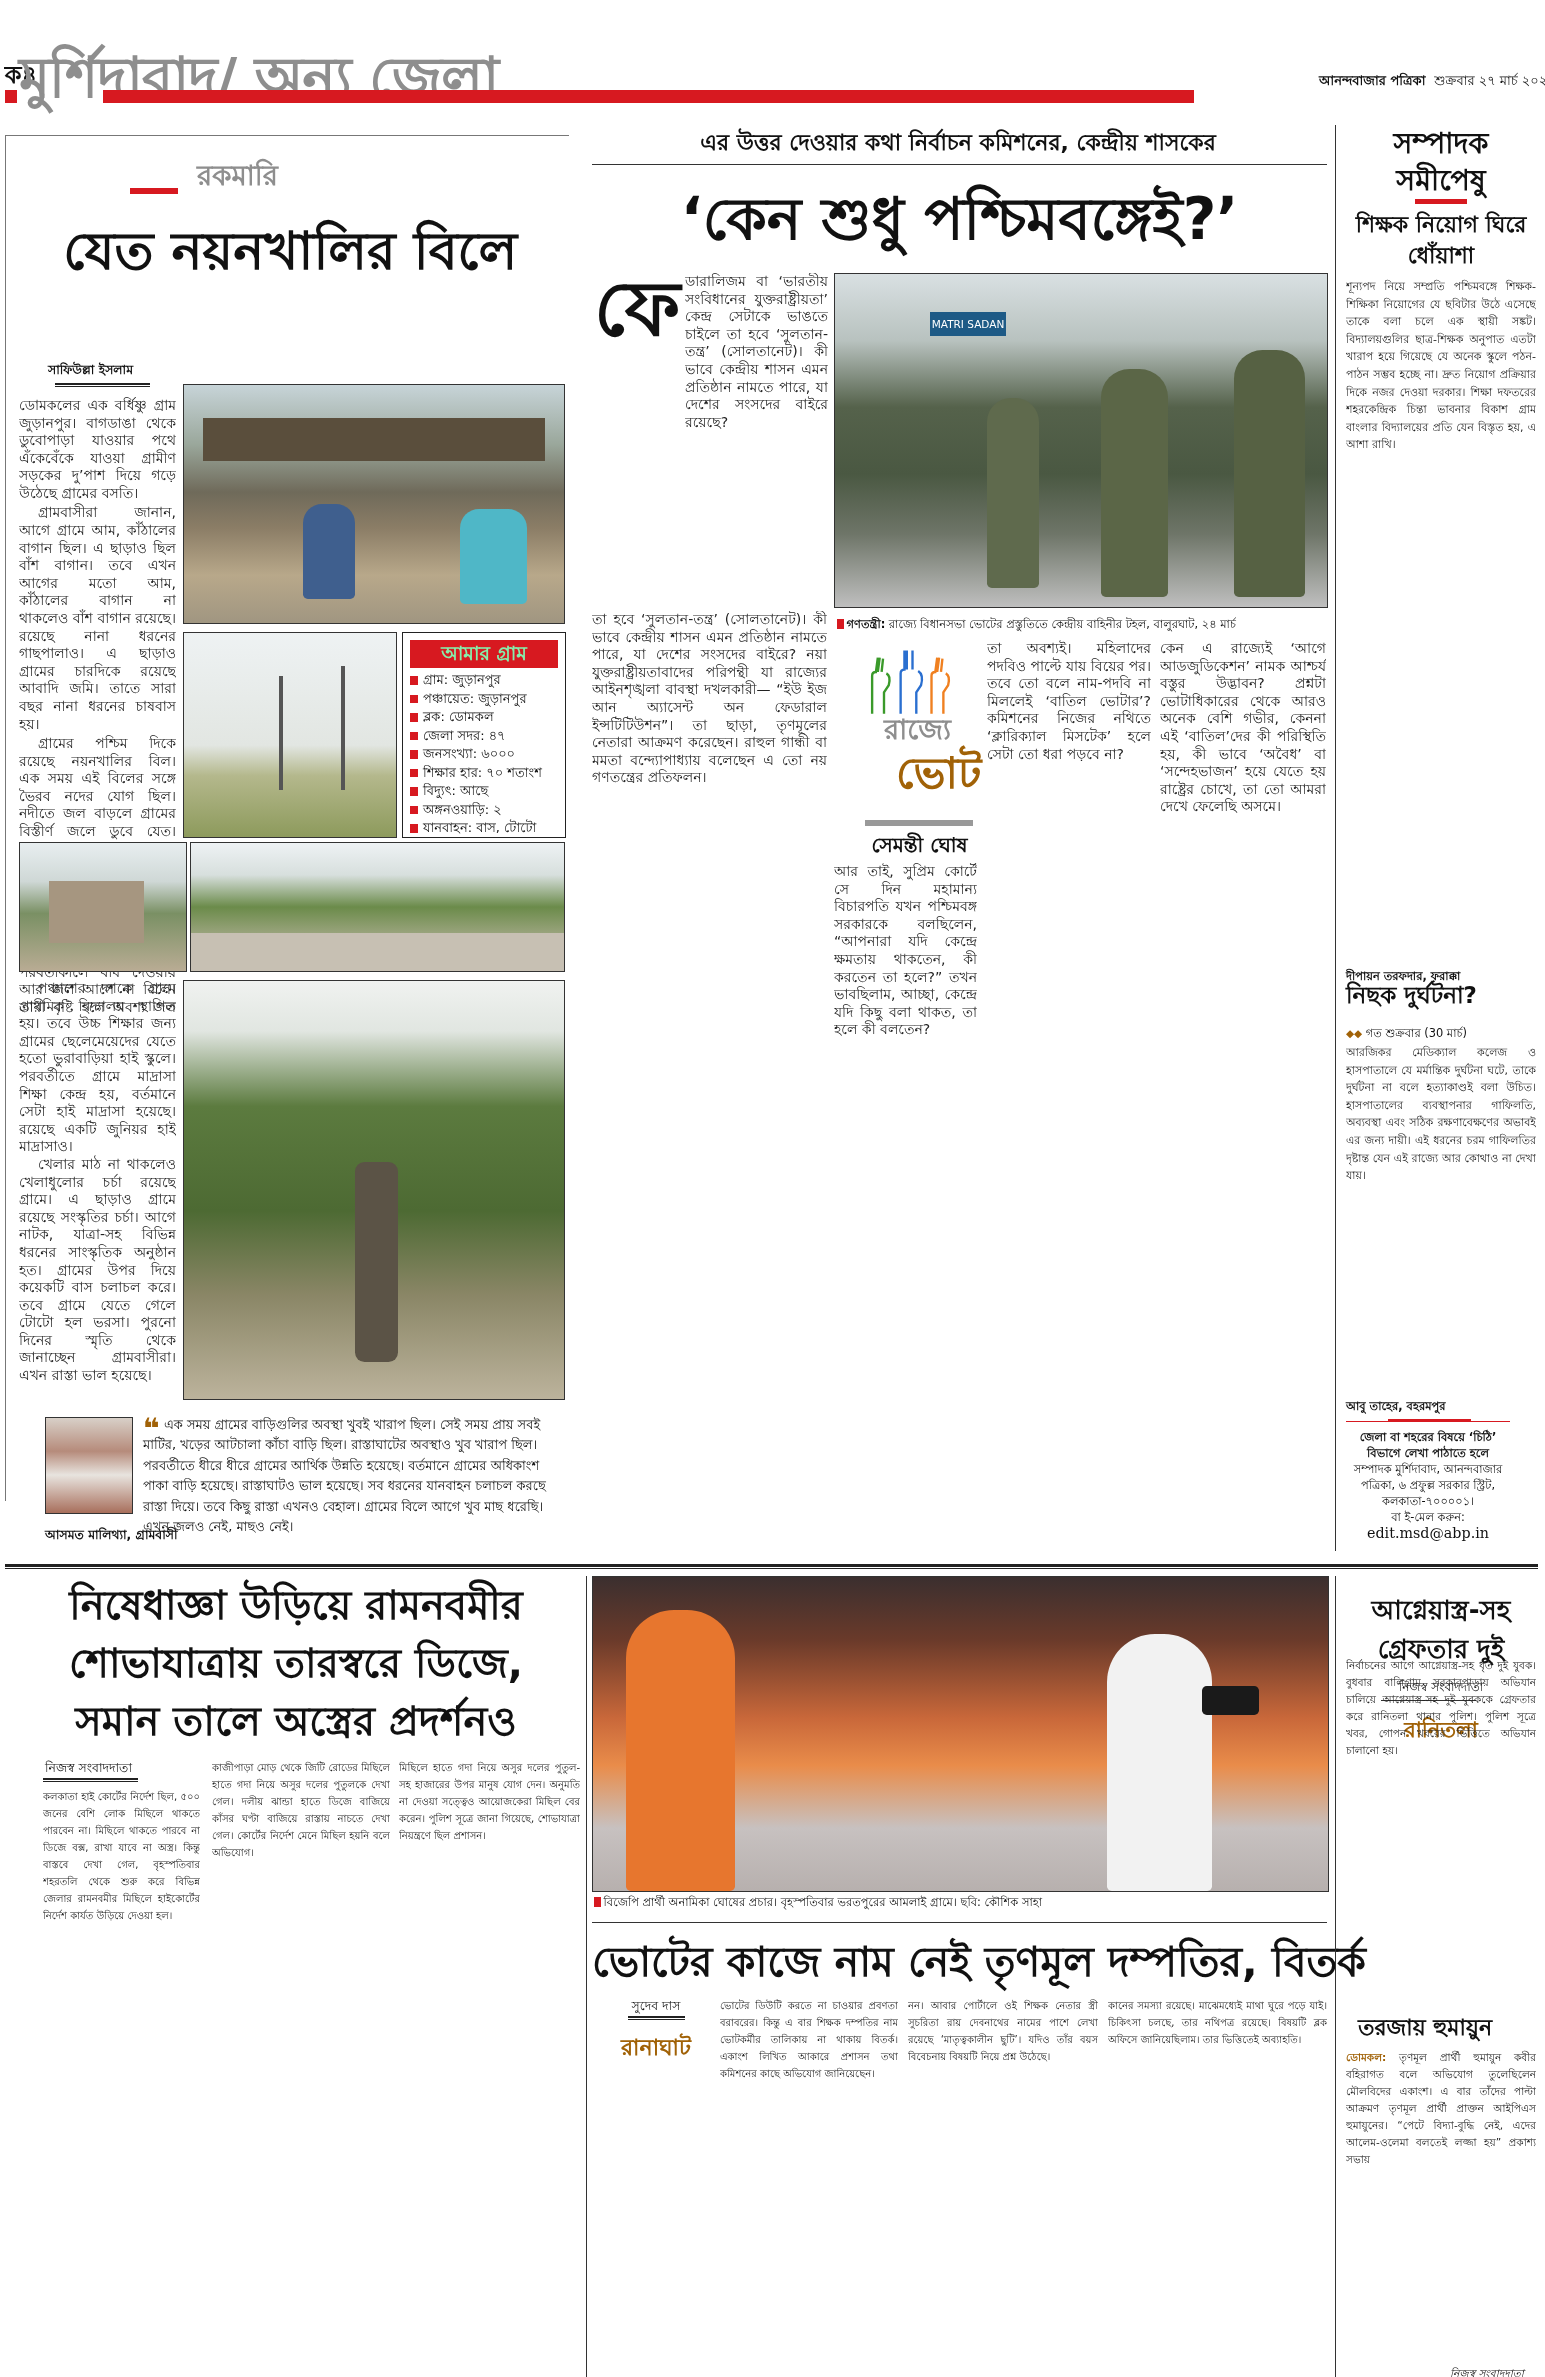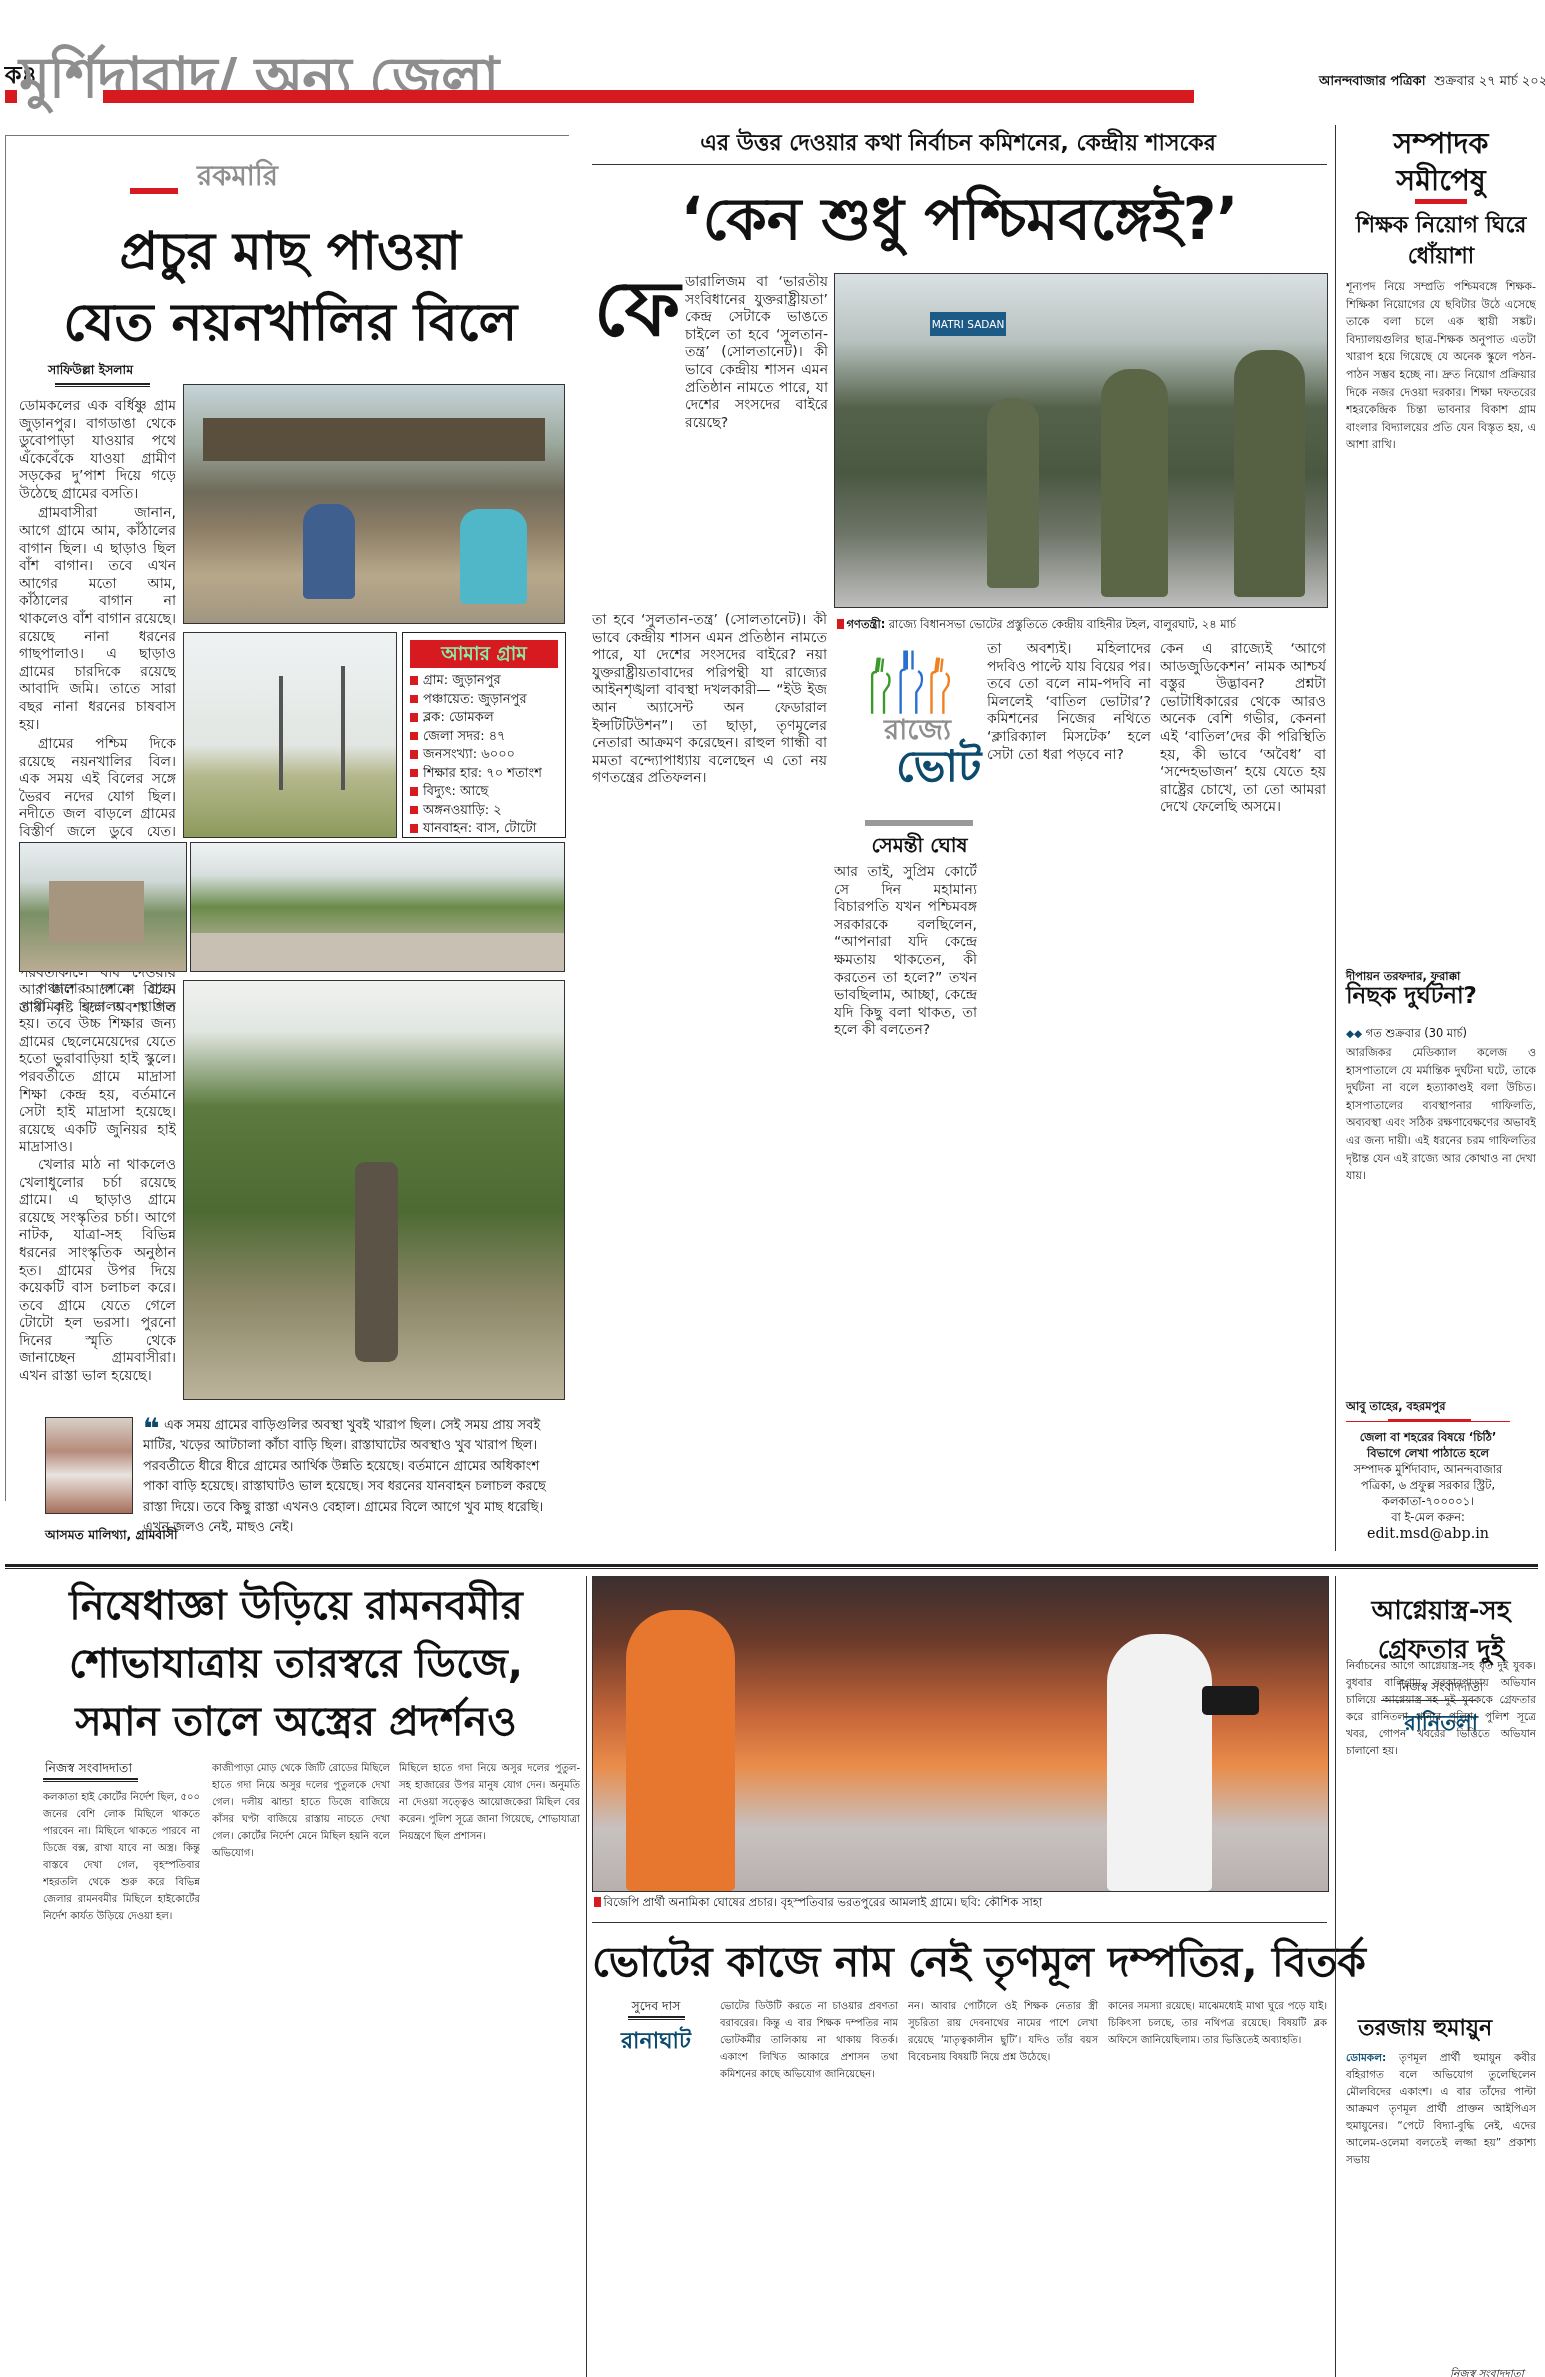--- a/index.html
+++ b/index.html
@@ -1,19 +1,19 @@
 <!DOCTYPE html>
 <html style="font-size:7.6px"><head>
 <meta charset="utf-8">
 <style>
   html,body{margin:0;padding:0;background:#fff;}
   body{width:1545px;height:2389px;position:relative;overflow:hidden;font-family:"DejaVu Sans",sans-serif;color:#111;}
   .abs{position:absolute;}
   .serif{font-family:"DejaVu Serif",serif;}
-  .red{color:#0c4a6e;}
+  .red{color:#a16207;margin-top:7px;}
   .redbg{background:#d71920;}
   .grey{color:#8e8e8e;}
   .body-text{font-size:14px;line-height:17.6px;text-align:justify;color:#222;}
   .col{position:absolute;overflow:hidden;}
   .photo{position:absolute;border:1px solid #333;overflow:hidden;}
   .vline{position:absolute;width:1px;background:#333;}
   .hline{position:absolute;height:1.4px;background:#333;}
   .dblline{position:absolute;border-top:2.4px solid #222;border-bottom:1px solid #222;height:1.4px;}
   .caption{font-size:11.4px;line-height:15px;}
   .caption .sq{display:inline-block;width:6.7px;height:10.5px;background:#d71920;margin-right:2.9px;vertical-align:-1.4px;}
@@ -31,21 +31,20 @@
 <div class="abs redbg" style="left:103px;top:90px;width:1091px;height:13.3px;"></div>
 <div class="abs" style="left:1319px;top:71px;font-size:13px;white-space:nowrap;">
   <span class="bold">আনন্দবাজার পত্রিকা</span>
   <span style="margin-left:4.8px;">শুক্রবার ২৭ মার্চ ২০২৬</span>
 </div>
 
 <div class="abs" style="left:4.8px;top:135px;width:563px;height:1365px;border:1px solid #777;border-right:none;border-bottom:none;"></div>
 <div class="abs grey center bold" style="left:128px;top:155px;width:219px;font-size:27.6px;">রকমারি</div>
 <div class="abs redbg" style="left:130px;top:188px;width:48px;height:5.7px;"></div>
 <div class="abs center bold" style="left:14.3px;top:216px;width:552px;font-size:52px;line-height:71px;">
-  <div>প্রচুর মাছ পাওয়া</div>
   <div>যেত নয়নখালির বিলে</div>
 </div>
 <div class="abs center bold" style="left:28.5px;top:361px;width:124px;font-size:12.4px;">সাফিউল্লা ইসলাম</div>
 <div class="dblline" style="left:55px;top:383px;width:95px;"></div>
 
 <div class="col body-text" style="left:19px;top:397px;width:157px;height:618px;">
   <p style="margin:0 0 1.9px 0;">ডোমকলের এক বর্ধিষ্ণু গ্রাম জুড়ানপুর। বাগডাঙা থেকে ডুবোপাড়া যাওয়ার পথে এঁকেবেঁকে যাওয়া গ্রামীণ সড়কের দু’পাশ দিয়ে গড়ে উঠেছে গ্রামের বসতি।</p>
   <p style="margin:0 0 1.9px 0;text-indent:19px;">গ্রামবাসীরা জানান, আগে গ্রামে আম, কাঁঠালের বাগান ছিল। এ ছাড়াও ছিল বাঁশ বাগান। তবে এখন আগের মতো আম, কাঁঠালের বাগান না থাকলেও বাঁশ বাগান রয়েছে। রয়েছে নানা ধরনের গাছপালাও। এ ছাড়াও গ্রামের চারদিকে রয়েছে আবাদি জমি। তাতে সারা বছর নানা ধরনের চাষবাস হয়।</p>
   <p style="margin:0;text-indent:19px;">গ্রামের পশ্চিম দিকে রয়েছে নয়নখালির বিল। এক সময় এই বিলের সঙ্গে ভৈরব নদের যোগ ছিল। নদীতে জল বাড়লে গ্রামের বিস্তীর্ণ জলে ডুবে যেত। আবার সময় পেরোলে গ্রামে জল চুকতো। চাষাবাদে খুব ক্ষতি হয়েছে তখন। এক সময় এই বিলে প্রচুর মাছ পাওয়া যেত। তবে জল কমেছে অনেকে মাছ ধরতে নেমে পড়তেন বিলে। পরবর্তীকালে বাঁধ দেওয়ায় আর জল আসে না বিলে। তারী বৃষ্টি হলে অবশ্য জল বাড়ে। তবে এখন আর আগের মতো মাছ পাওয়া যায় না।</p>
 </div>

